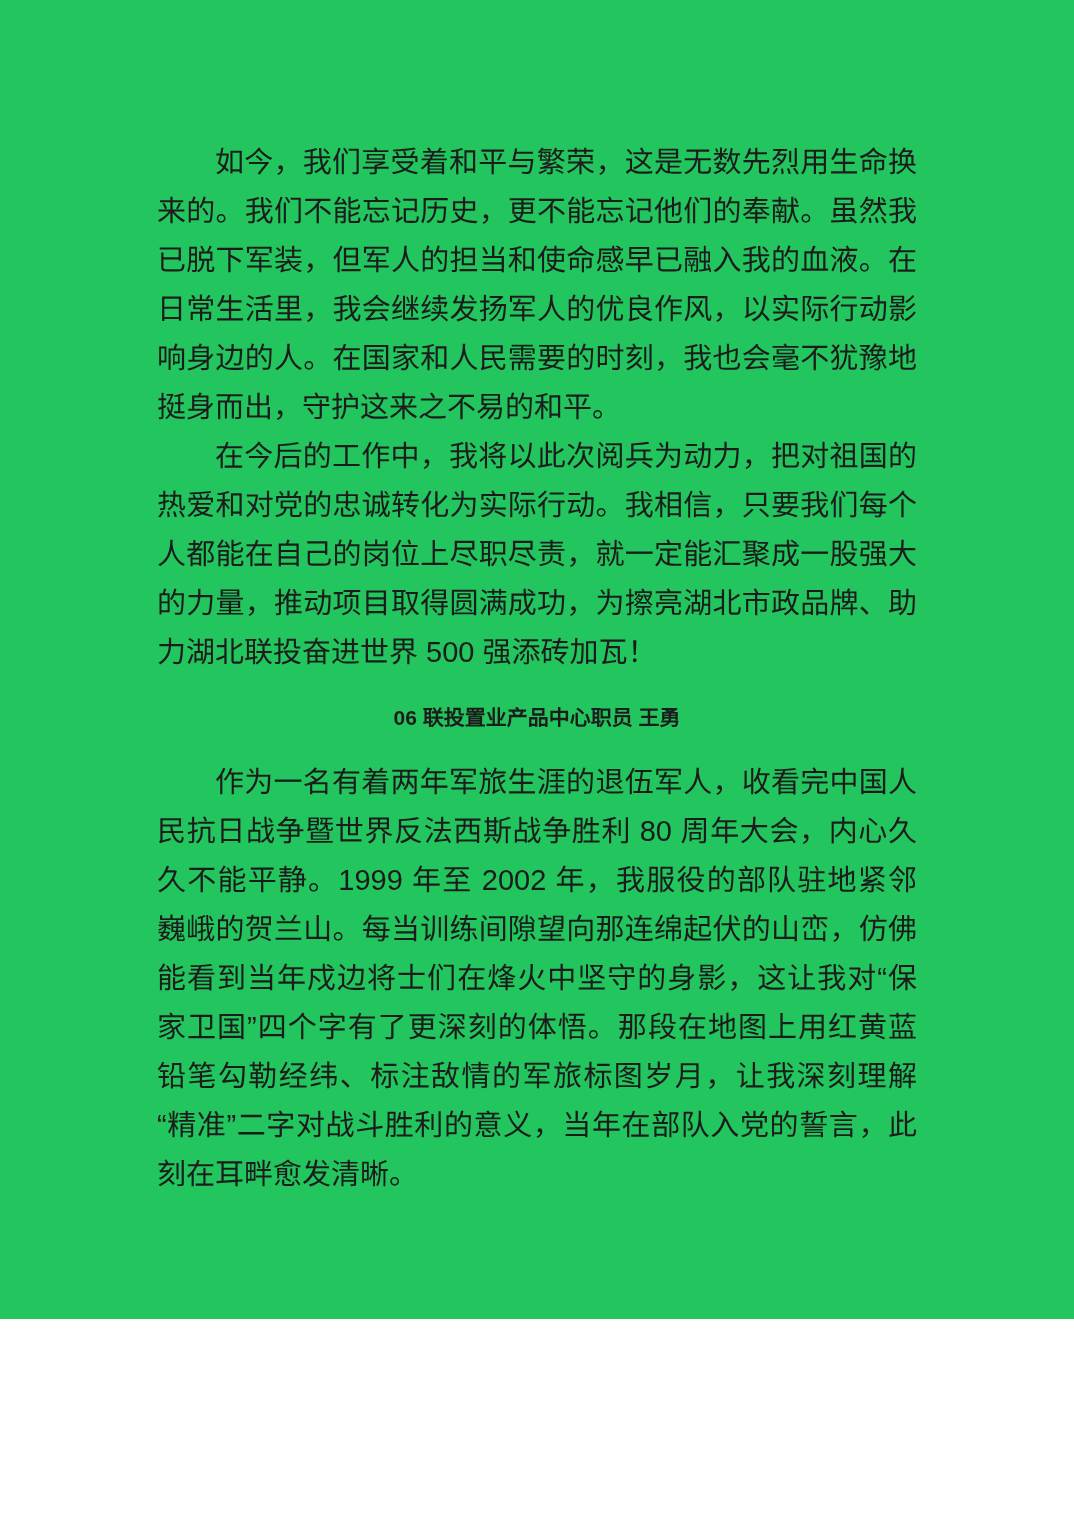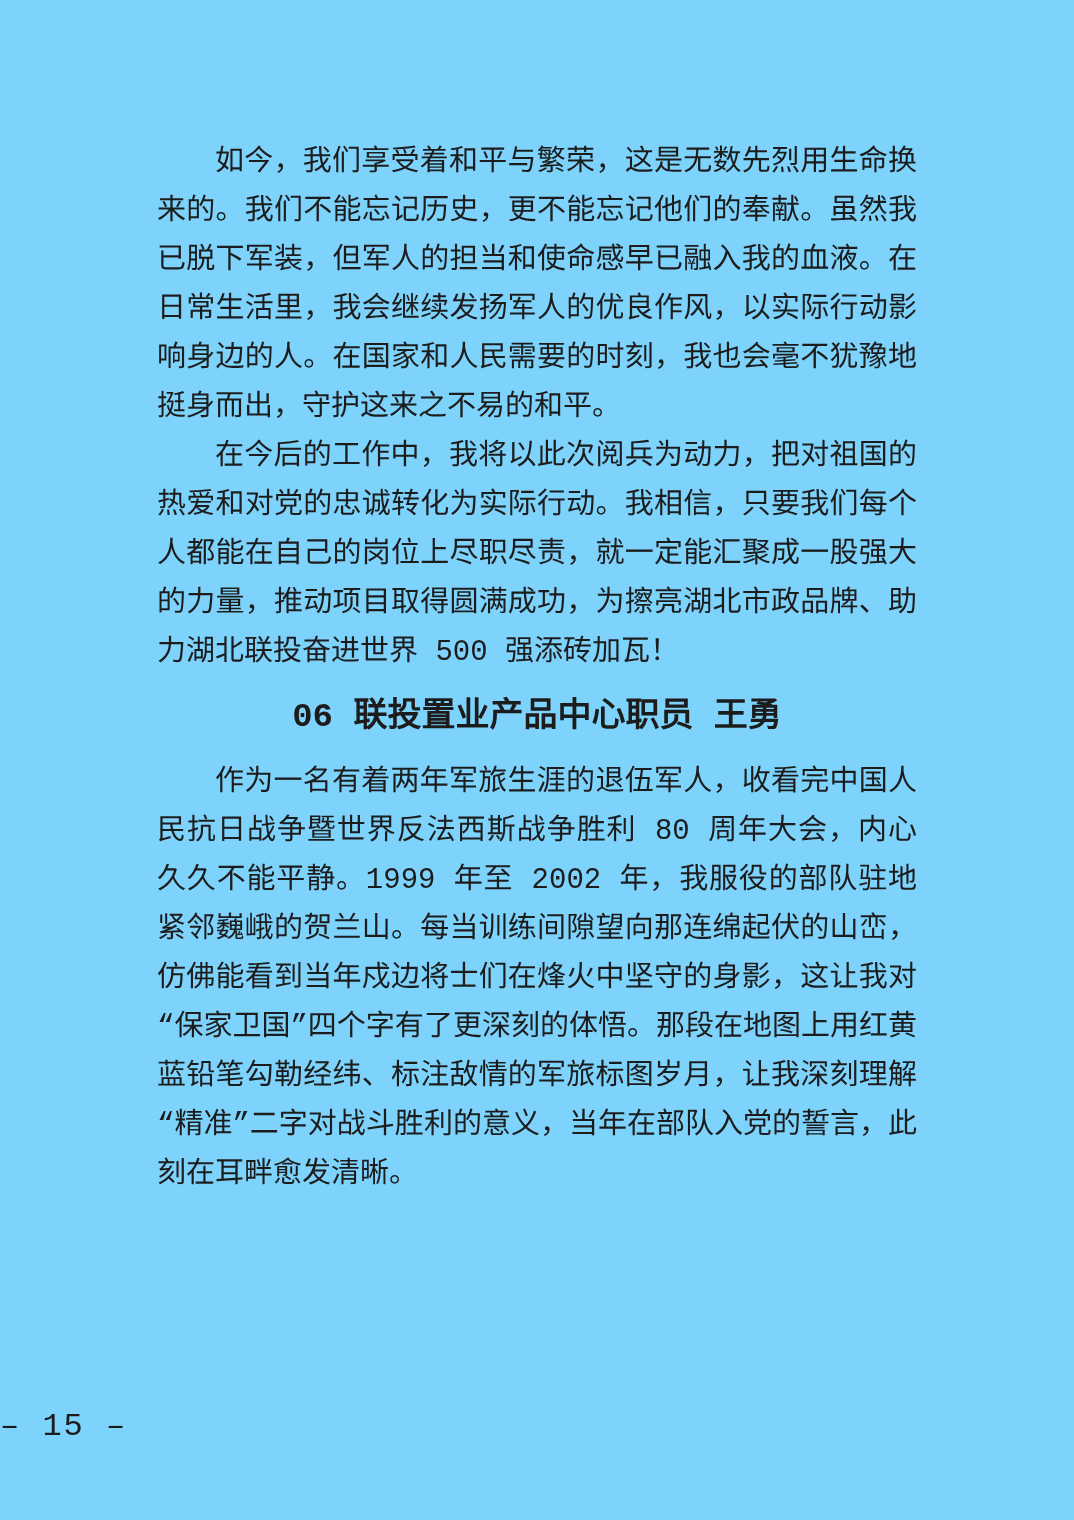--- a/index.html
+++ b/index.html
@@ -3,24 +3,24 @@
 <meta charset="utf-8">
 <style>
   html, body {
     margin: 0;
     padding: 0;
     background: #ffffff;
   }
   .page {
     position: relative;
     width: 1074px;
-    height: 1520px;
-    background: #7dd3fc;
+    height: 1319px;
+    background: #22c55e;
     overflow: hidden;
-    font-family: Liberation Mono, monospace;
+    font-family: Liberation Sans, sans-serif;
     color: #1c1c1c;
   }
   .content {
     position: absolute;
     left: 157px;
     top: 138px;
     width: 760px;
   }
   .body-para {
     margin: 0;
@@ -28,21 +28,21 @@
     line-height: 49px;
     text-align: justify;
     text-justify: inter-ideograph;
     text-indent: 2em;
     letter-spacing: 0;
     font-weight: normal;
     word-break: break-all;
   }
   .section-heading {
     margin: 16px 0 16px 0;
-    font-size: 34px;
+    font-size: 21px;
     line-height: 49px;
     text-align: center;
     font-weight: bold;
     text-indent: 0;
   }
   .page-number {
     position: absolute;
     top: 1412px;
     left: 0;
     width: 100%;

